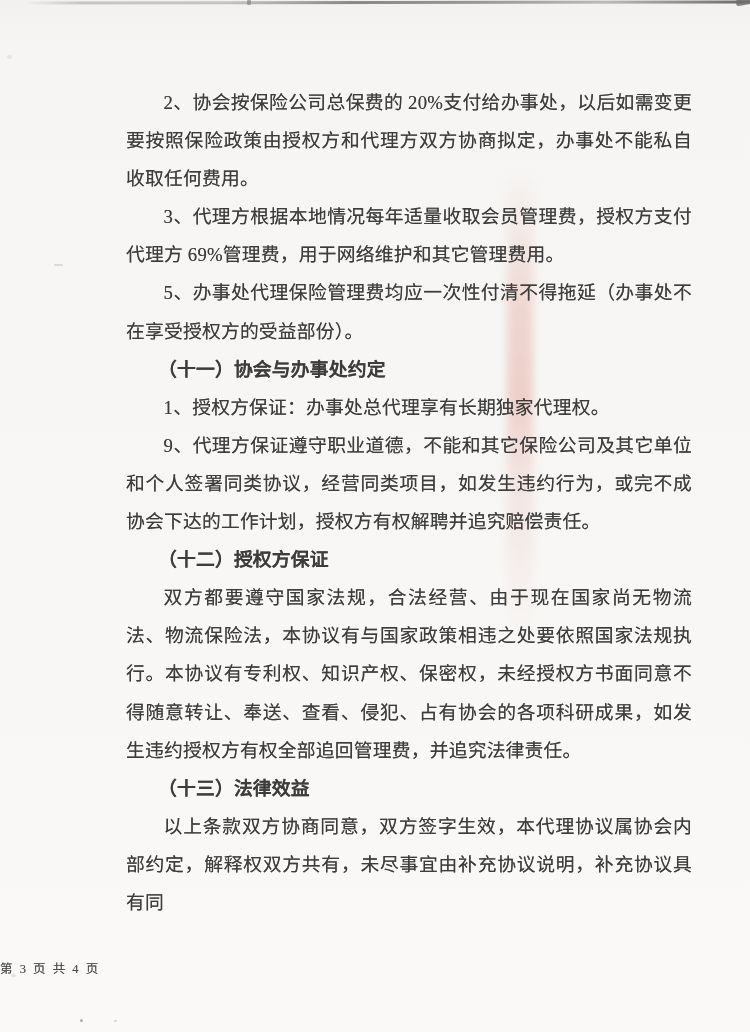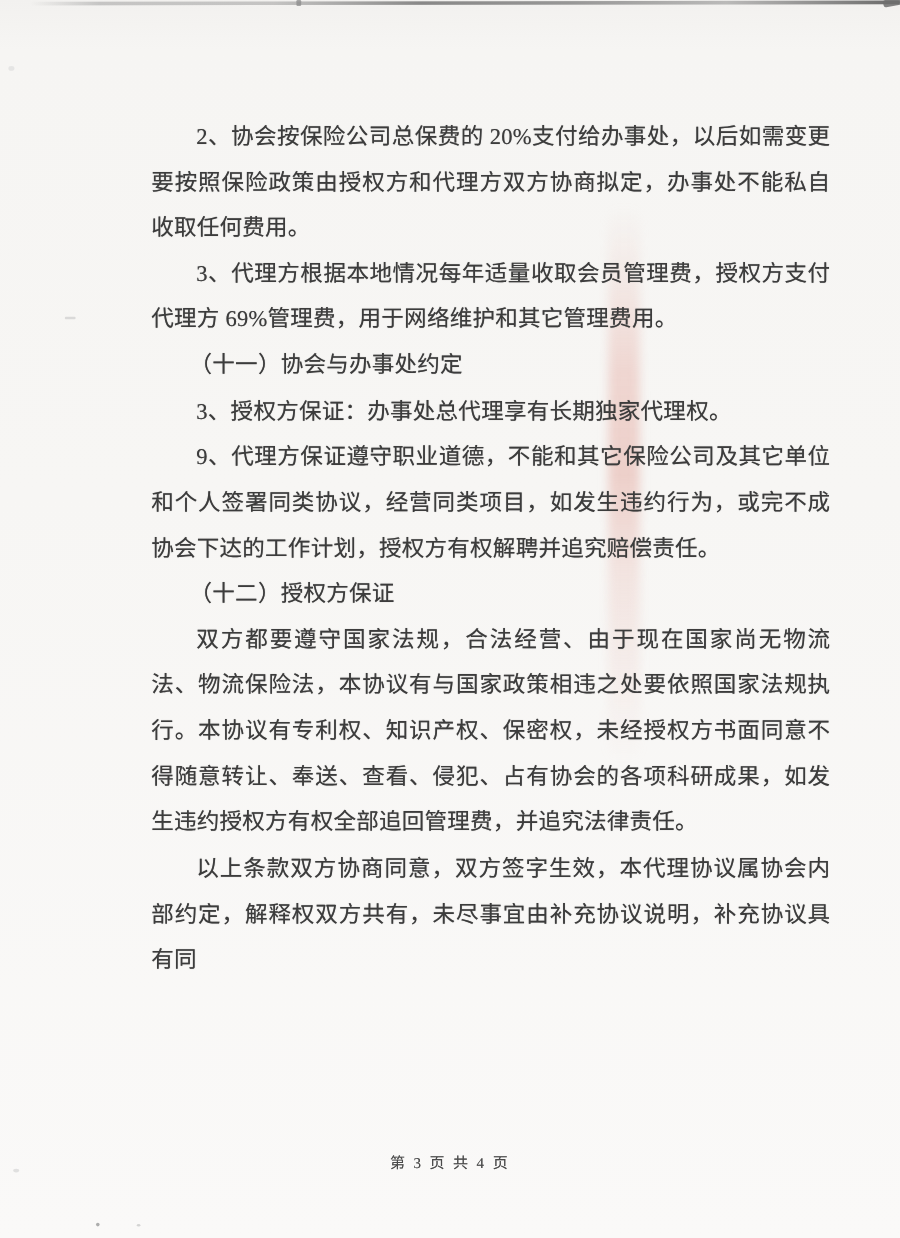--- a/index.html
+++ b/index.html
@@ -52,33 +52,33 @@
     border-radius:12px;
   }
   .speck{position:absolute;border-radius:50%;}
   .speck-a{left:54px;top:264px;width:9px;height:2px;background:#c6c6c6;opacity:.6;border-radius:1px;}
   .speck-b{left:7px;top:55px;width:5px;height:4px;background:#dadada;opacity:.6;}
   .speck-c{left:11px;top:974px;width:5px;height:3px;background:#d2d2d2;opacity:.65;}
   .speck-d{left:80px;top:1019px;width:3px;height:3px;background:#9a9a9a;opacity:.8;}
   .speck-e{left:114px;top:1020px;width:3px;height:2px;background:#bbbbbb;opacity:.6;}
   
   .doc-body{
-    position:absolute;left:126px;top:96px;width:566px;
+    position:absolute;left:126px;top:84px;width:566px;
     font-size:18.8px;
     line-height:38.1px;
     color:#3c3c3c;
     text-align:justify;
     letter-spacing:0.2px;
     text-shadow:0 0 0.6px rgba(70,70,70,.7);
   }
   .doc-body p{margin:0;text-indent:2em;}
-  .doc-body p.heading{text-indent:1.7em;}
+  .doc-body p.heading{text-indent:1.7em;font-weight:bold;}
   .page-footer{
     position:absolute;left:0;top:958px;width:750px;
-    text-align:center;
+    text-align:left;
     font-size:12.5px;
     letter-spacing:2px;
     color:#4a4a4a;
     text-shadow:0 0 0.5px rgba(80,80,80,.6);
   }
 </style>
 </head>
 <body>
 
 <div class="scan-page">
@@ -89,23 +89,25 @@
   <div class="pink-streak"></div>
   <div class="speck speck-a"></div>
   <div class="speck speck-b"></div>
   <div class="speck speck-c"></div>
   <div class="speck speck-d"></div>
   <div class="speck speck-e"></div>
 
   <div class="doc-body">
     <p class="para">2、协会按保险公司总保费的 20%支付给办事处，以后如需变更要按照保险政策由授权方和代理方双方协商拟定，办事处不能私自收取任何费用。</p>
     <p class="para">3、代理方根据本地情况每年适量收取会员管理费，授权方支付代理方 69%管理费，用于网络维护和其它管理费用。</p>
+    <p class="para">5、办事处代理保险管理费均应一次性付清不得拖延（办事处不在享受授权方的受益部份）。</p>
     <p class="para heading">（十一）协会与办事处约定</p>
-    <p class="para">3、授权方保证：办事处总代理享有长期独家代理权。</p>
+    <p class="para">1、授权方保证：办事处总代理享有长期独家代理权。</p>
     <p class="para">9、代理方保证遵守职业道德，不能和其它保险公司及其它单位和个人签署同类协议，经营同类项目，如发生违约行为，或完不成协会下达的工作计划，授权方有权解聘并追究赔偿责任。</p>
     <p class="para heading">（十二）授权方保证</p>
     <p class="para">双方都要遵守国家法规，合法经营、由于现在国家尚无物流法、物流保险法，本协议有与国家政策相违之处要依照国家法规执行。本协议有专利权、知识产权、保密权，未经授权方书面同意不得随意转让、奉送、查看、侵犯、占有协会的各项科研成果，如发生违约授权方有权全部追回管理费，并追究法律责任。</p>
+    <p class="para heading">（十三）法律效益</p>
     <p class="para">以上条款双方协商同意，双方签字生效，本代理协议属协会内部约定，解释权双方共有，未尽事宜由补充协议说明，补充协议具有同</p>
   </div>
 
   <div class="page-footer">第 3 页 共 4 页</div>
 
 </div>
 
 </body></html>

